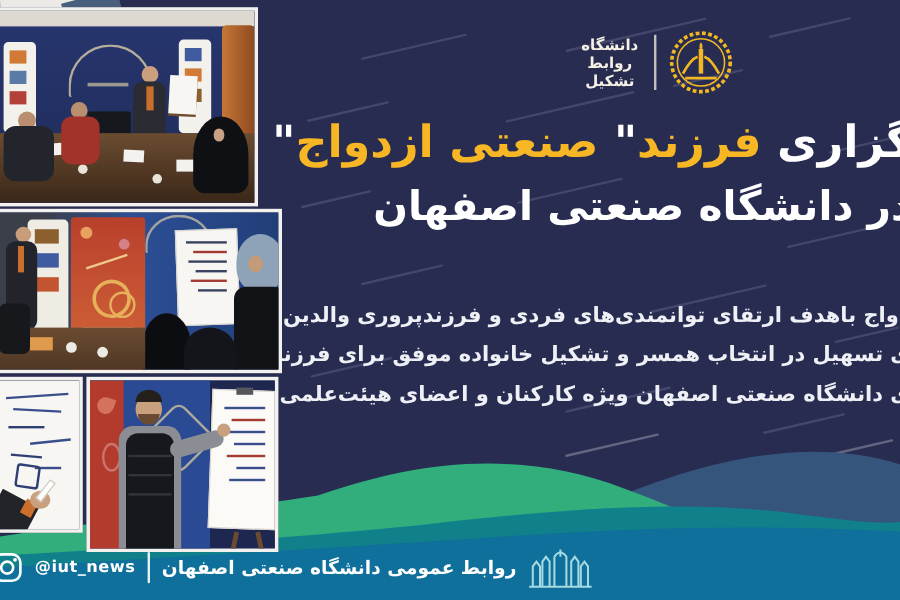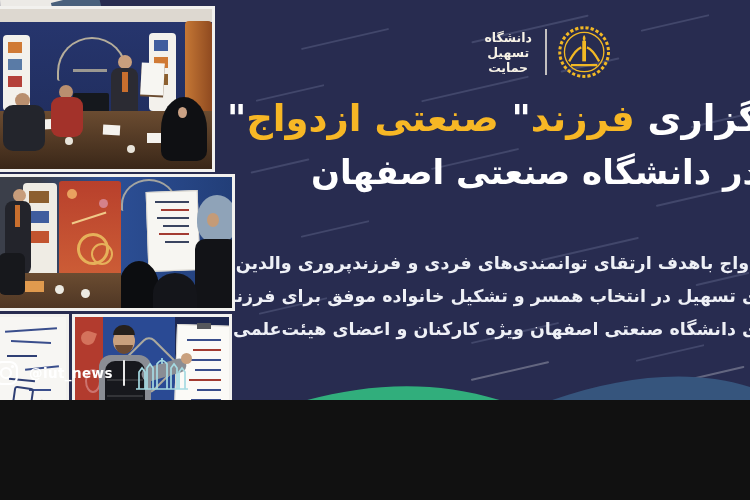--- a/index.html
+++ b/index.html
@@ -1,16 +1,16 @@
 <!DOCTYPE html>
 <html lang="fa"><head>
 <meta charset="utf-8">
 <style>
   html,body{margin:0;padding:0;background:#111;}
-  #canvas{position:relative;width:750px;height:400px;overflow:hidden;
+  #canvas{position:relative;width:750px;height:500px;overflow:hidden;
           background:#282c50;font-family:"DejaVu Sans","Liberation Sans",sans-serif;}
   .abs{position:absolute;}
   
   .streak{position:absolute;height:2px;border-radius:2px;background:rgba(170,182,214,.20);
           transform:rotate(-13deg);}
   .streak.lt{background:rgba(255,255,255,.28);}
   
   .corner-white{left:0;top:0;width:92px;height:13px;background:#eceae6;
                 transform:rotate(-2deg);transform-origin:left top;z-index:1;}
   .corner-slate{left:52px;top:-3px;width:48px;height:15px;background:#49607c;
@@ -74,22 +74,22 @@
   <svg class="abs waves" viewBox="0 0 750 145">
     <path d="M750,32 C655,2 540,40 430,100 L750,110 Z" fill="#36557d"></path>
     <path d="M0,92 C90,78 190,70 265,58 C345,30 430,18 520,52 C590,78 630,98 670,118 L670,145 L0,145 Z" fill="#31ae7c"></path>
     <path d="M0,108 C150,100 255,92 355,82 C480,68 565,62 655,72 C700,78 732,82 750,80 L750,145 L0,145 Z" fill="#10808b"></path>
     <path d="M0,118 C160,108 300,100 420,92 C540,84 640,82 750,88 L750,145 L0,145 Z" fill="#0e6d9e" opacity=".85"></path>
   </svg>
 
   <div class="abs logo">
     <div class="logo-text">
       <div>دانشگاه</div>
-      <div>تسهیل</div>
-      <div>حمایت</div>
+      <div>روابط</div>
+      <div>تشکیل</div>
     </div>
     <div class="logo-sep"></div>
     <svg width="58" height="58" viewBox="0 0 60 60">
       <circle cx="30" cy="30" r="26" fill="none" stroke="#f2b824" stroke-width="3.2" stroke-dasharray="3.4 2.2"></circle>
       <circle cx="30" cy="30" r="21" fill="none" stroke="#f2b824" stroke-width="1.4"></circle>
       <rect x="28" y="18" width="4" height="22" fill="#f2b824"></rect>
       <path d="M30,12 q-3,4 0,7 q3,-3 0,-7" fill="#f2b824"></path>
       <path d="M14,40 q7,-13 13,-15" fill="none" stroke="#f2b824" stroke-width="2.4"></path>
       <path d="M46,40 q-7,-13 -13,-15" fill="none" stroke="#f2b824" stroke-width="2.4"></path>
       <path d="M16,44 h28" stroke="#f2b824" stroke-width="2.4"></path>
@@ -229,20 +229,21 @@
   </div>
 
   <div class="abs footer">
     <svg width="26" height="26" viewBox="0 0 26 26">
       <rect x="2" y="2" width="22" height="22" rx="7" fill="none" stroke="#fff" stroke-width="2.2"></rect>
       <circle cx="13" cy="13" r="5" fill="none" stroke="#fff" stroke-width="2.2"></circle>
       <circle cx="19.5" cy="6.5" r="1.6" fill="#fff"></circle>
     </svg>
     <span class="handle">@iut_news</span>
     <span class="fsep"></span>
+    <span class="org">روابط عمومی دانشگاه صنعتی اصفهان</span>
     <svg width="54" height="34" viewBox="0 0 54 34">
       <g fill="none" stroke="#a5dae2" stroke-width="1.7">
         <path d="M4,33 V16 l3,-4 3,4 V33"></path>
         <path d="M12,33 V12 l3,-4 3,4 V33"></path>
         <path d="M22,33 V8 q5,-7 10,0 V33"></path>
         <path d="M27,2 V8"></path>
         <path d="M36,33 V12 l3,-4 3,4 V33"></path>
         <path d="M44,33 V16 l3,-4 3,4 V33"></path>
         <path d="M1,33 H53"></path>
       </g>

